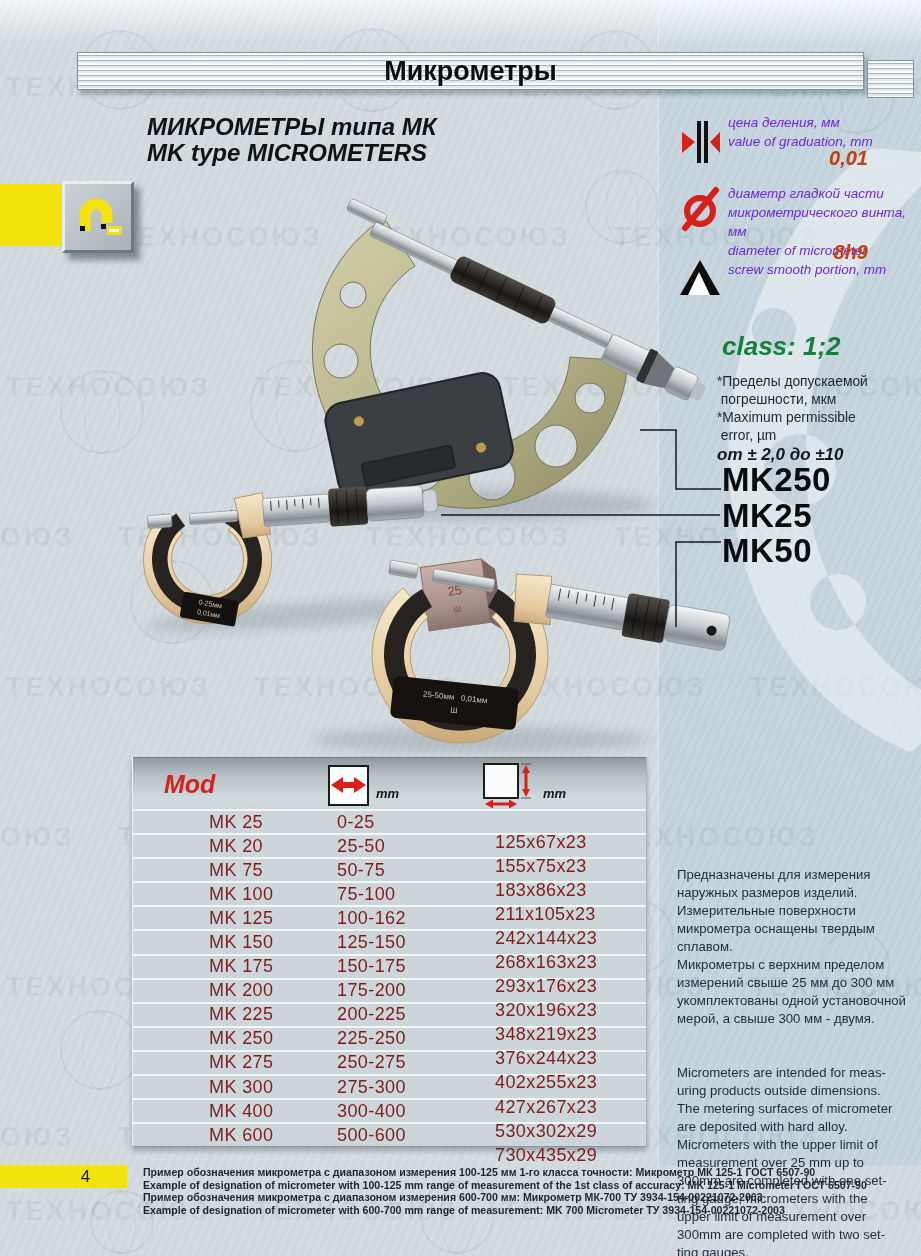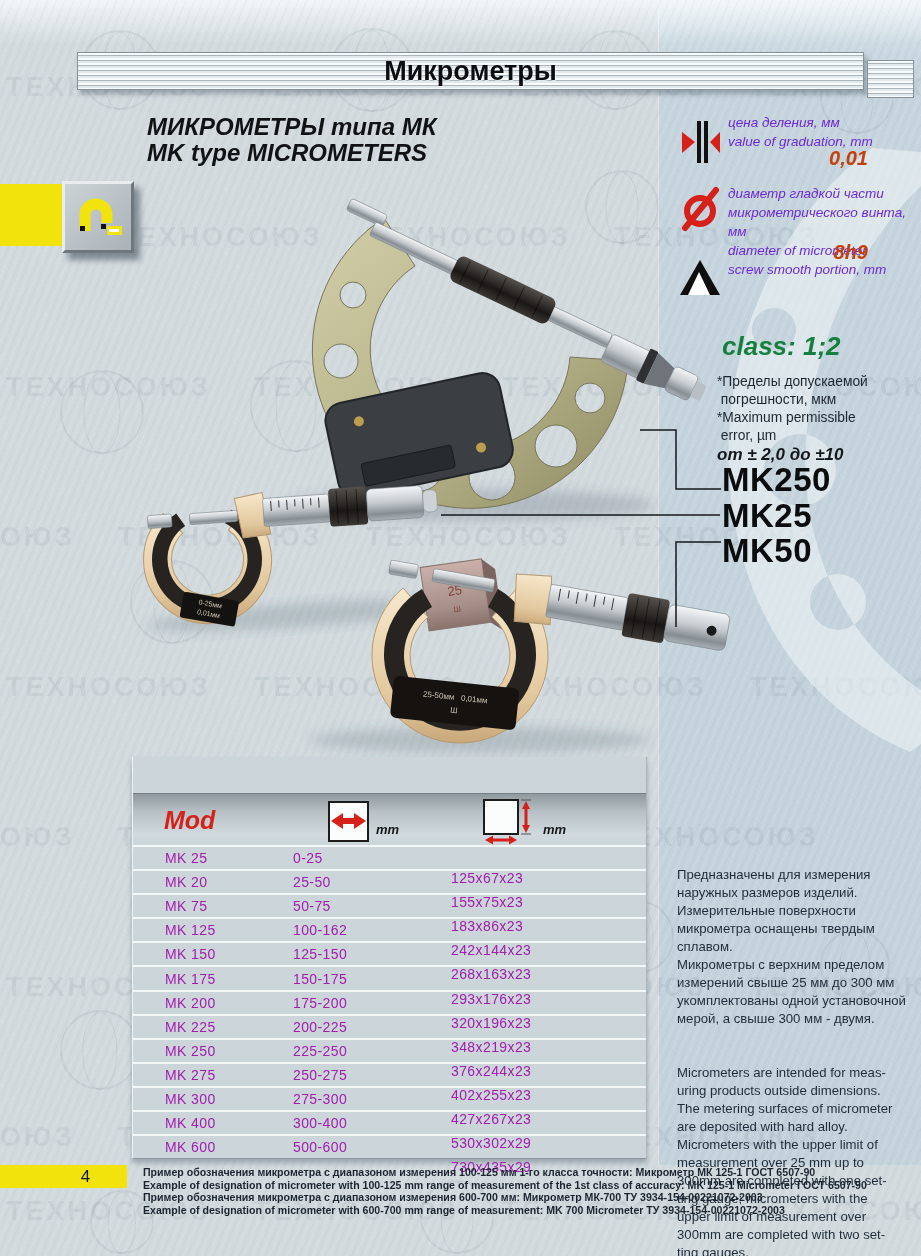--- a/index.html
+++ b/index.html
@@ -37,26 +37,26 @@
   .spec-icon{z-index:4;}
   .spec-label{z-index:4;font-style:italic;font-size:13.5px;line-height:19px;color:#6d28d9;white-space:pre-line;}
   .spec-value{z-index:4;font-style:italic;font-weight:bold;font-size:20px;color:#c2410c;width:140px;text-align:right;left:728px;}
   .class-label{left:722px;top:331px;z-index:4;font-style:italic;font-weight:bold;font-size:26px;color:#15803d;}
   .error-note{left:717px;top:373px;z-index:4;font-size:13.8px;line-height:18px;color:#1d262e;white-space:pre-wrap;font-weight:500;}
   .error-range{left:717px;top:445px;z-index:4;font-style:italic;font-weight:bold;font-size:17px;color:#14171a;}
   .models{left:722px;top:462px;z-index:4;}
   .model{font-weight:bold;font-size:33px;line-height:35.5px;color:#0a0c0e;letter-spacing:.5px;}
   
   .mtable{left:132px;top:757px;width:513px;z-index:4;background:#ccd6da;box-shadow:0 4px 5px rgba(50,70,85,.35);border-left:1px solid #eef2f4;border-right:1px solid #aab4ba;border-bottom:1px solid #8b959b;}
-  .thead{position:relative;height:51px;background:linear-gradient(180deg,#8f999e 0px,#b7c1c6 18px,#d0d9dd 40px,#ccd6da 51px);border-top:1px solid #767f85;margin-top:36px;}
+  .thead{position:relative;height:51px;background:linear-gradient(180deg,#8f999e 0px,#b7c1c6 18px,#d0d9dd 40px,#ccd6da 51px);border-top:1px solid #767f85;}
   .mod-h{position:absolute;left:31px;top:12px;color:#d6201a;font-weight:bold;font-style:italic;font-size:25px;}
   .h-ic1{position:absolute;left:193px;top:5px;}
   .h-ic2{position:absolute;left:348px;top:3px;}
   .h-mm{position:absolute;top:28px;font-style:italic;font-weight:bold;font-size:13px;color:#16181a;}
-  .trow{display:flex;height:22.1px;align-items:center;border-top:2px solid #f3f7f8;font-size:14px;color:#a21caf;letter-spacing:.4px;}
+  .trow{display:flex;height:22.1px;align-items:center;border-top:2px solid #f3f7f8;font-size:18px;color:#7f1d1d;letter-spacing:.4px;padding-left:44px;}
   .trow .c0{width:160px;padding-left:32px;box-sizing:border-box;}
   .trow .c1{width:158px;}
   .trow .c2{flex:1;margin-top:40px;}
   
   .desc{left:677px;top:848px;width:232px;z-index:4;font-size:13.2px;line-height:18px;color:#1e2d3a;font-weight:500;white-space:pre-line;}
   .desc .en{margin-top:18px;}
   
   .page-bar{left:0;top:1165px;width:127px;height:23px;background:#f2e30d;z-index:4;text-align:center;}
   .page-bar span{font-size:17px;color:#10181f;position:relative;left:22px;top:2px;}
   .footer-text{left:143px;top:1166px;width:770px;z-index:4;font-size:10.6px;line-height:12.5px;font-weight:bold;color:#1b2530;white-space:pre-line;}
@@ -389,20 +389,25 @@
         <span class="c0">MK 20</span>
         <span class="c1">25-50</span>
         <span class="c2">155x75x23</span>
       </div>
       <div class="trow">
         <span class="c0">MK 75</span>
         <span class="c1">50-75</span>
         <span class="c2">183x86x23</span>
       </div>
       <div class="trow">
+        <span class="c0">MK 100</span>
+        <span class="c1">75-100</span>
+        <span class="c2">211x105x23</span>
+      </div>
+      <div class="trow">
         <span class="c0">MK 125</span>
         <span class="c1">100-162</span>
         <span class="c2">242x144x23</span>
       </div>
       <div class="trow">
         <span class="c0">MK 150</span>
         <span class="c1">125-150</span>
         <span class="c2">268x163x23</span>
       </div>
       <div class="trow">

